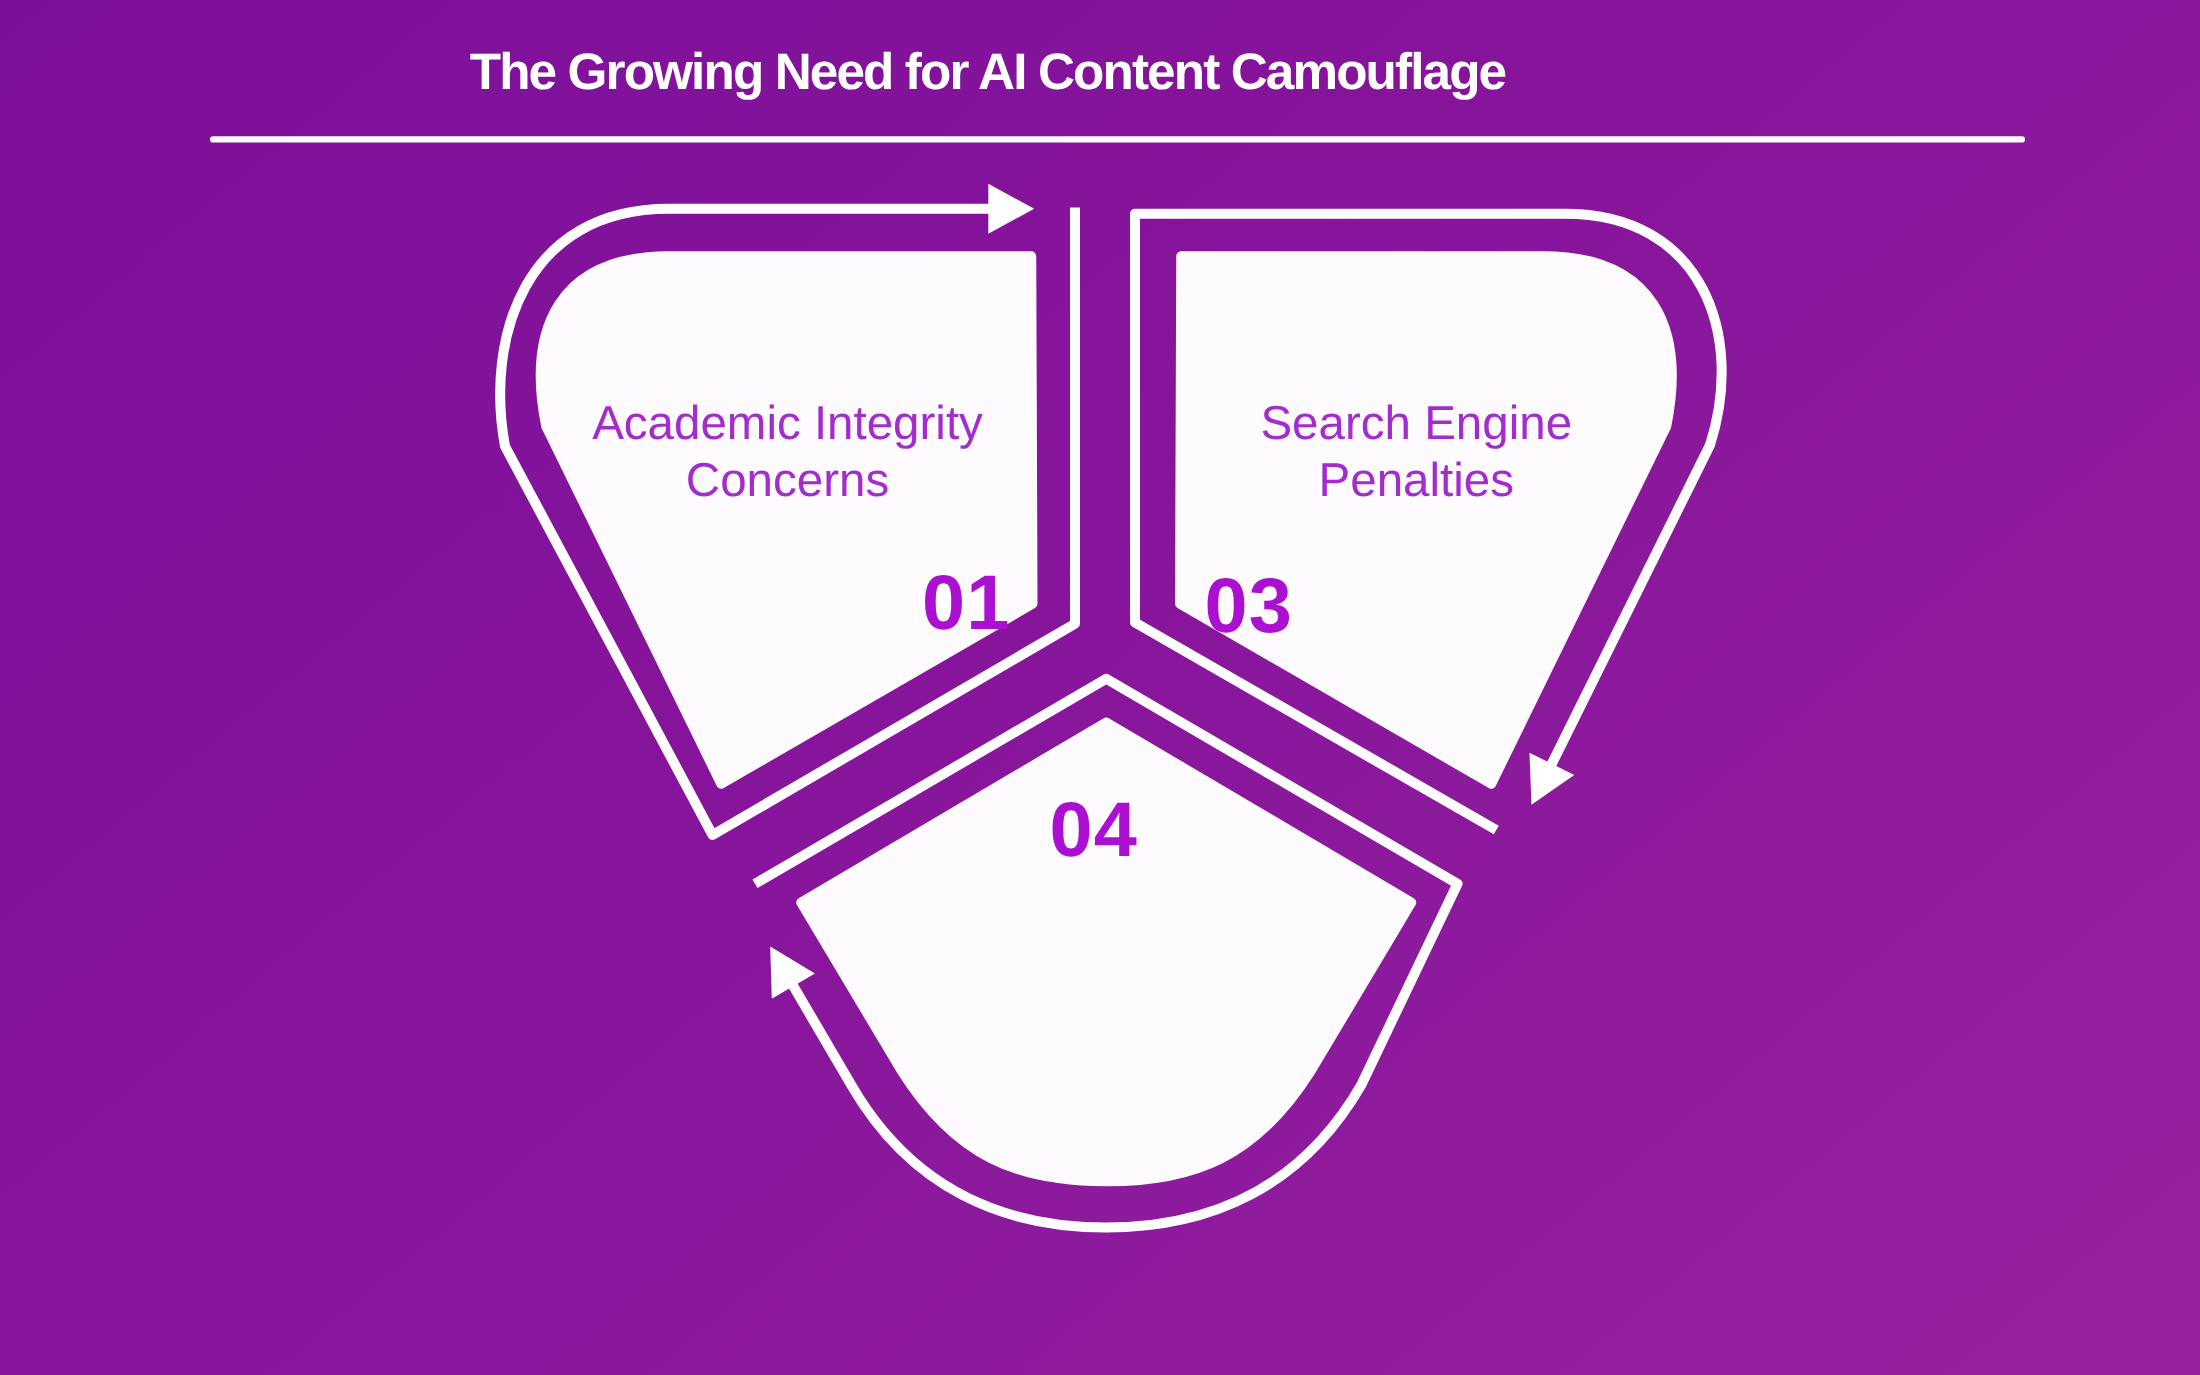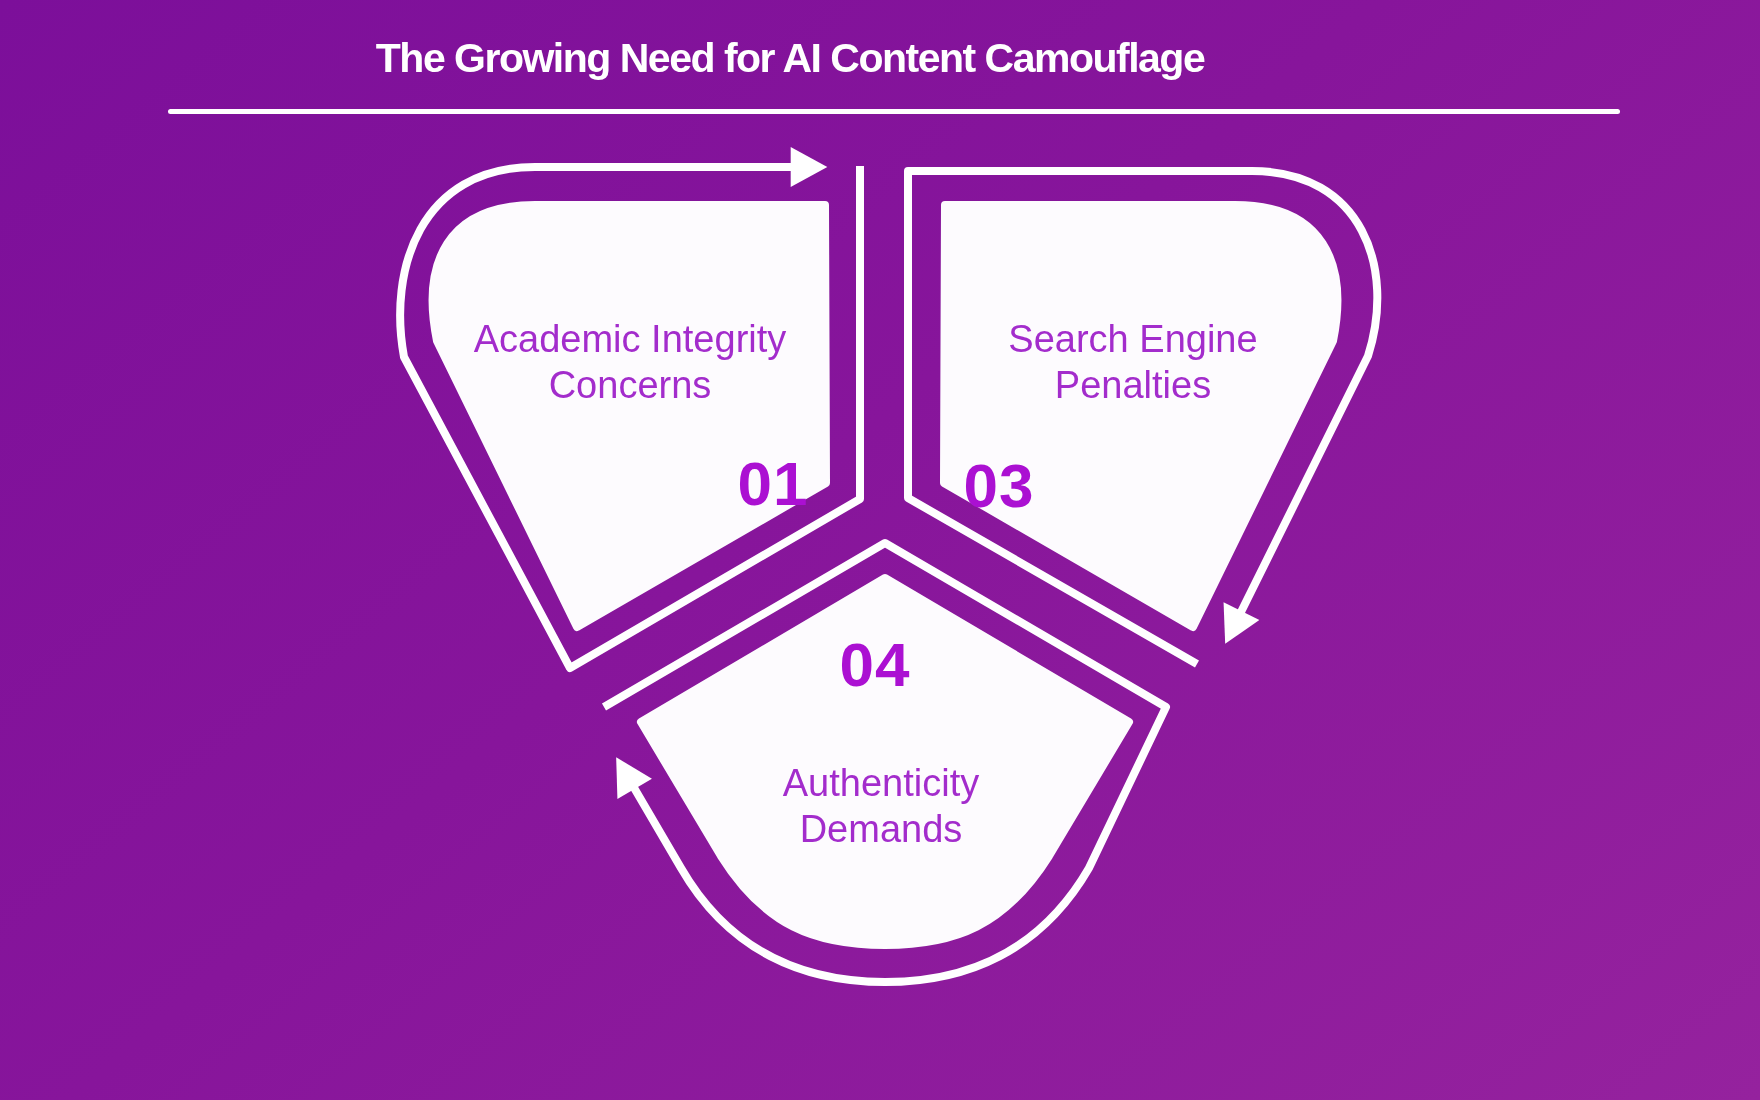--- a/index.html
+++ b/index.html
@@ -56,20 +56,18 @@
 
     <path d="M 860 166 L 860 499 L 570 668 L 404 357 C 388 270 420 167 535 167 L 794 167" fill="none" stroke-width="8" stroke-linejoin="round" stroke-linecap="butt" marker-end="url(#ah)" stroke="#ffffff"></path>
     <path d="M 1197 664 L 908 498 L 908 171 L 1252 171 C 1362 171 1396 268 1368 356 L 1240 614" fill="none" stroke-width="8" stroke-linejoin="round" stroke-linecap="butt" marker-end="url(#ah)" stroke="#ffffff"></path>
     <path d="M 604 707 L 885 543 L 1166 707 L 1089 868 C 1041 951 967 982 885 982 C 803 982 729 951 681 868 L 633 786" fill="none" stroke-width="8" stroke-linejoin="round" stroke-linecap="butt" marker-end="url(#ah)" stroke="#ffffff"></path>
   </svg>
 
   <div class="seg-label label-2">Search Engine
 Penalties</div>
   <div class="seg-label label-1">Academic Integrity
 Concerns</div>
-  <div class="seg-label label-3">Authenticity
-Demands</div>
 
   <div class="seg-number num-1">01</div>
   <div class="seg-number num-2">03</div>
   <div class="seg-number num-3">04</div>
 
 </div>
 
 </body></html>

